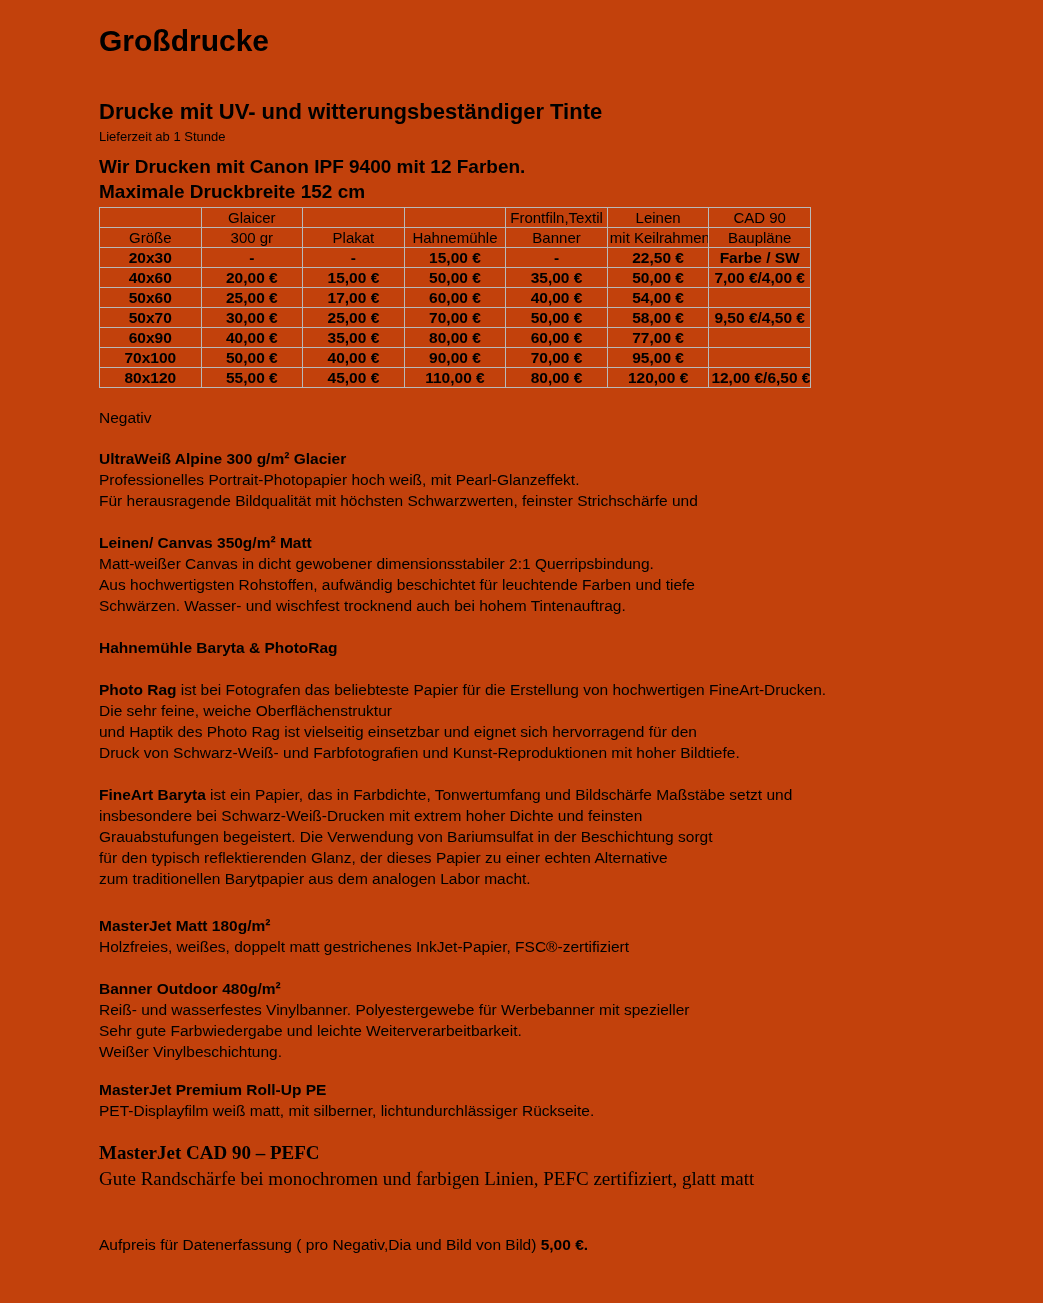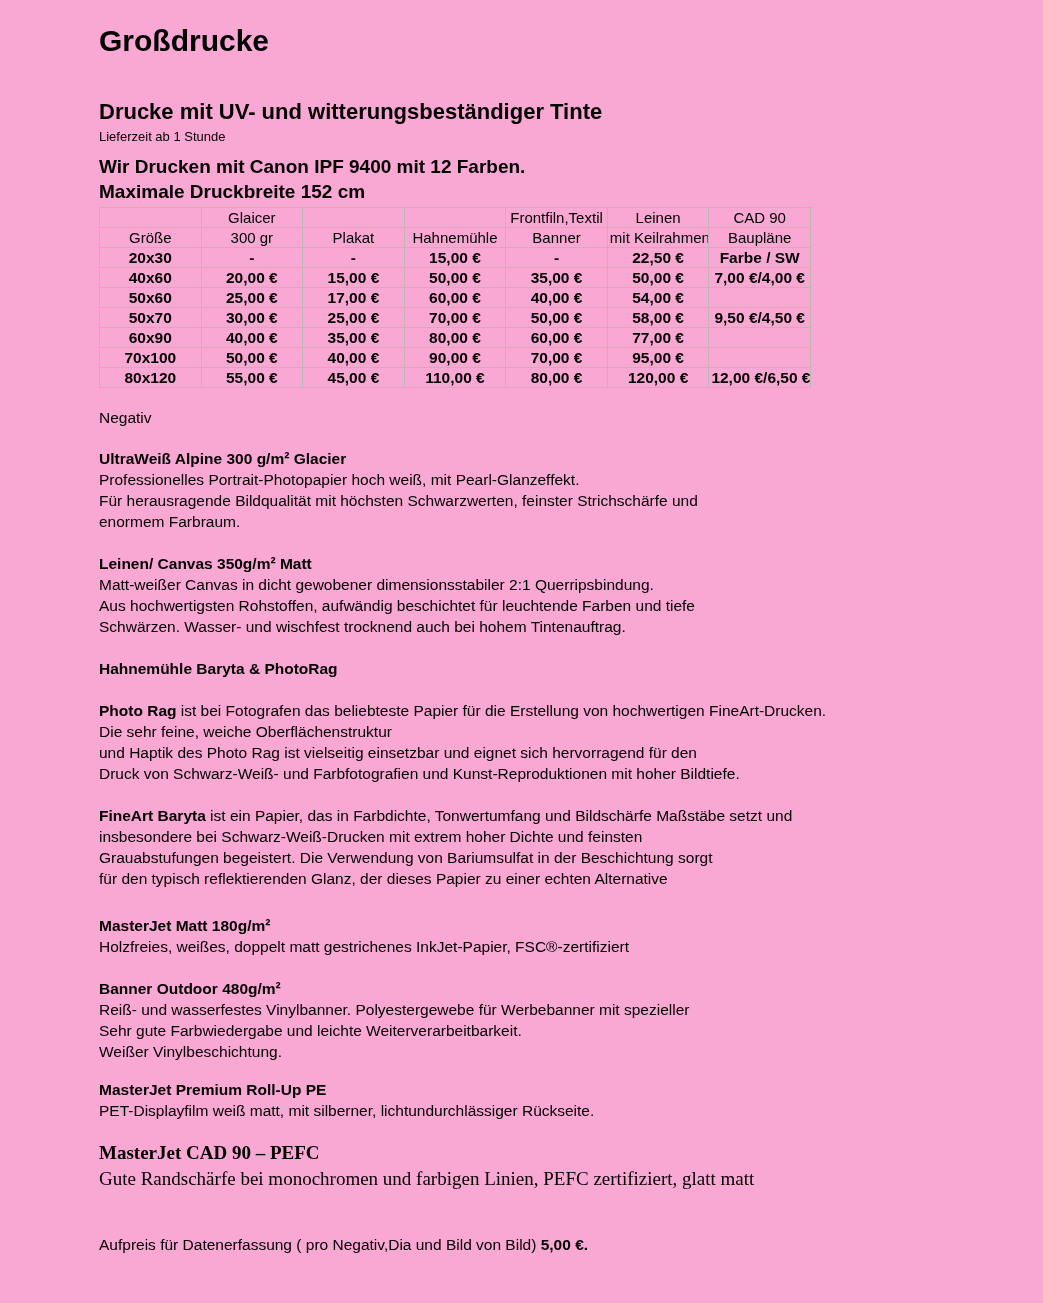--- a/index.html
+++ b/index.html
@@ -1,17 +1,17 @@
 <!DOCTYPE html>
 <html><head>
 <meta charset="utf-8">
 <style>
   html,body { margin:0; padding:0; background:#fff; }
   .page {
-    width:1043px; height:1303px; background:#f9a8d4; color:#000;
+    width:1043px; height:1303px; background:#c2410c; color:#000;
     font-family:"Liberation Sans", sans-serif; position:relative; overflow:hidden;
   }
   .content { padding:24px 0 0 99px; width:930px; }
 
   .title { font-size:30px; font-weight:bold; margin:0; }
   .subtitle { font-size:22px; font-weight:bold; margin:41px 0 4px 0; }
   .delivery { font-size:13px; margin-top:4px; }
   .printer-block { font-size:19px; font-weight:bold; line-height:25px; margin-top:10px; }
 
   table.price { border-collapse:collapse; table-layout:fixed; width:712px; margin-top:3px; }
@@ -139,21 +139,20 @@
         </tr>
       </tbody>
     </table>
 
     <div class="papiere-label">Negativ</div>
 
     <div class="paper-item">
       <span class="line heading">UltraWeiß Alpine 300 g/m² Glacier</span>
       <span class="line">Professionelles Portrait-Photopapier hoch weiß, mit Pearl-Glanzeffekt.</span>
       <span class="line">Für herausragende Bildqualität mit höchsten Schwarzwerten, feinster Strichschärfe und</span>
-      <span class="line">enormem Farbraum.</span>
     </div>
 
     <div class="paper-item">
       <span class="line heading">Leinen/ Canvas 350g/m² Matt</span>
       <span class="line">Matt-weißer Canvas in dicht gewobener dimensionsstabiler 2:1 Querripsbindung.</span>
       <span class="line">Aus hochwertigsten Rohstoffen, aufwändig beschichtet für leuchtende Farben und tiefe</span>
       <span class="line">Schwärzen. Wasser- und wischfest trocknend auch bei hohem Tintenauftrag.</span>
     </div>
 
     <div class="paper-item">
@@ -165,20 +164,21 @@
       <span class="line">Die sehr feine, weiche Oberflächenstruktur</span>
       <span class="line">und Haptik des Photo Rag ist vielseitig einsetzbar und eignet sich hervorragend für den</span>
       <span class="line">Druck von Schwarz-Weiß- und Farbfotografien und Kunst-Reproduktionen mit hoher Bildtiefe.</span>
     </div>
 
     <div class="paper-item">
       <span class="line"><b>FineArt Baryta</b><span> ist ein Papier, das in Farbdichte, Tonwertumfang und Bildschärfe Maßstäbe setzt und</span></span>
       <span class="line">insbesondere bei Schwarz-Weiß-Drucken mit extrem hoher Dichte und feinsten</span>
       <span class="line">Grauabstufungen begeistert. Die Verwendung von Bariumsulfat in der Beschichtung sorgt</span>
       <span class="line">für den typisch reflektierenden Glanz, der dieses Papier zu einer echten Alternative</span>
+      <span class="line">zum traditionellen Barytpapier aus dem analogen Labor macht.</span>
     </div>
 
     <div class="paper-item gap-lg">
       <span class="line heading">MasterJet Matt 180g/m²</span>
       <span class="line">Holzfreies, weißes, doppelt matt gestrichenes InkJet-Papier, FSC®-zertifiziert</span>
     </div>
 
     <div class="paper-item">
       <span class="line heading">Banner Outdoor 480g/m²</span>
       <span class="line">Reiß- und wasserfestes Vinylbanner. Polyestergewebe für Werbebanner mit spezieller</span>

